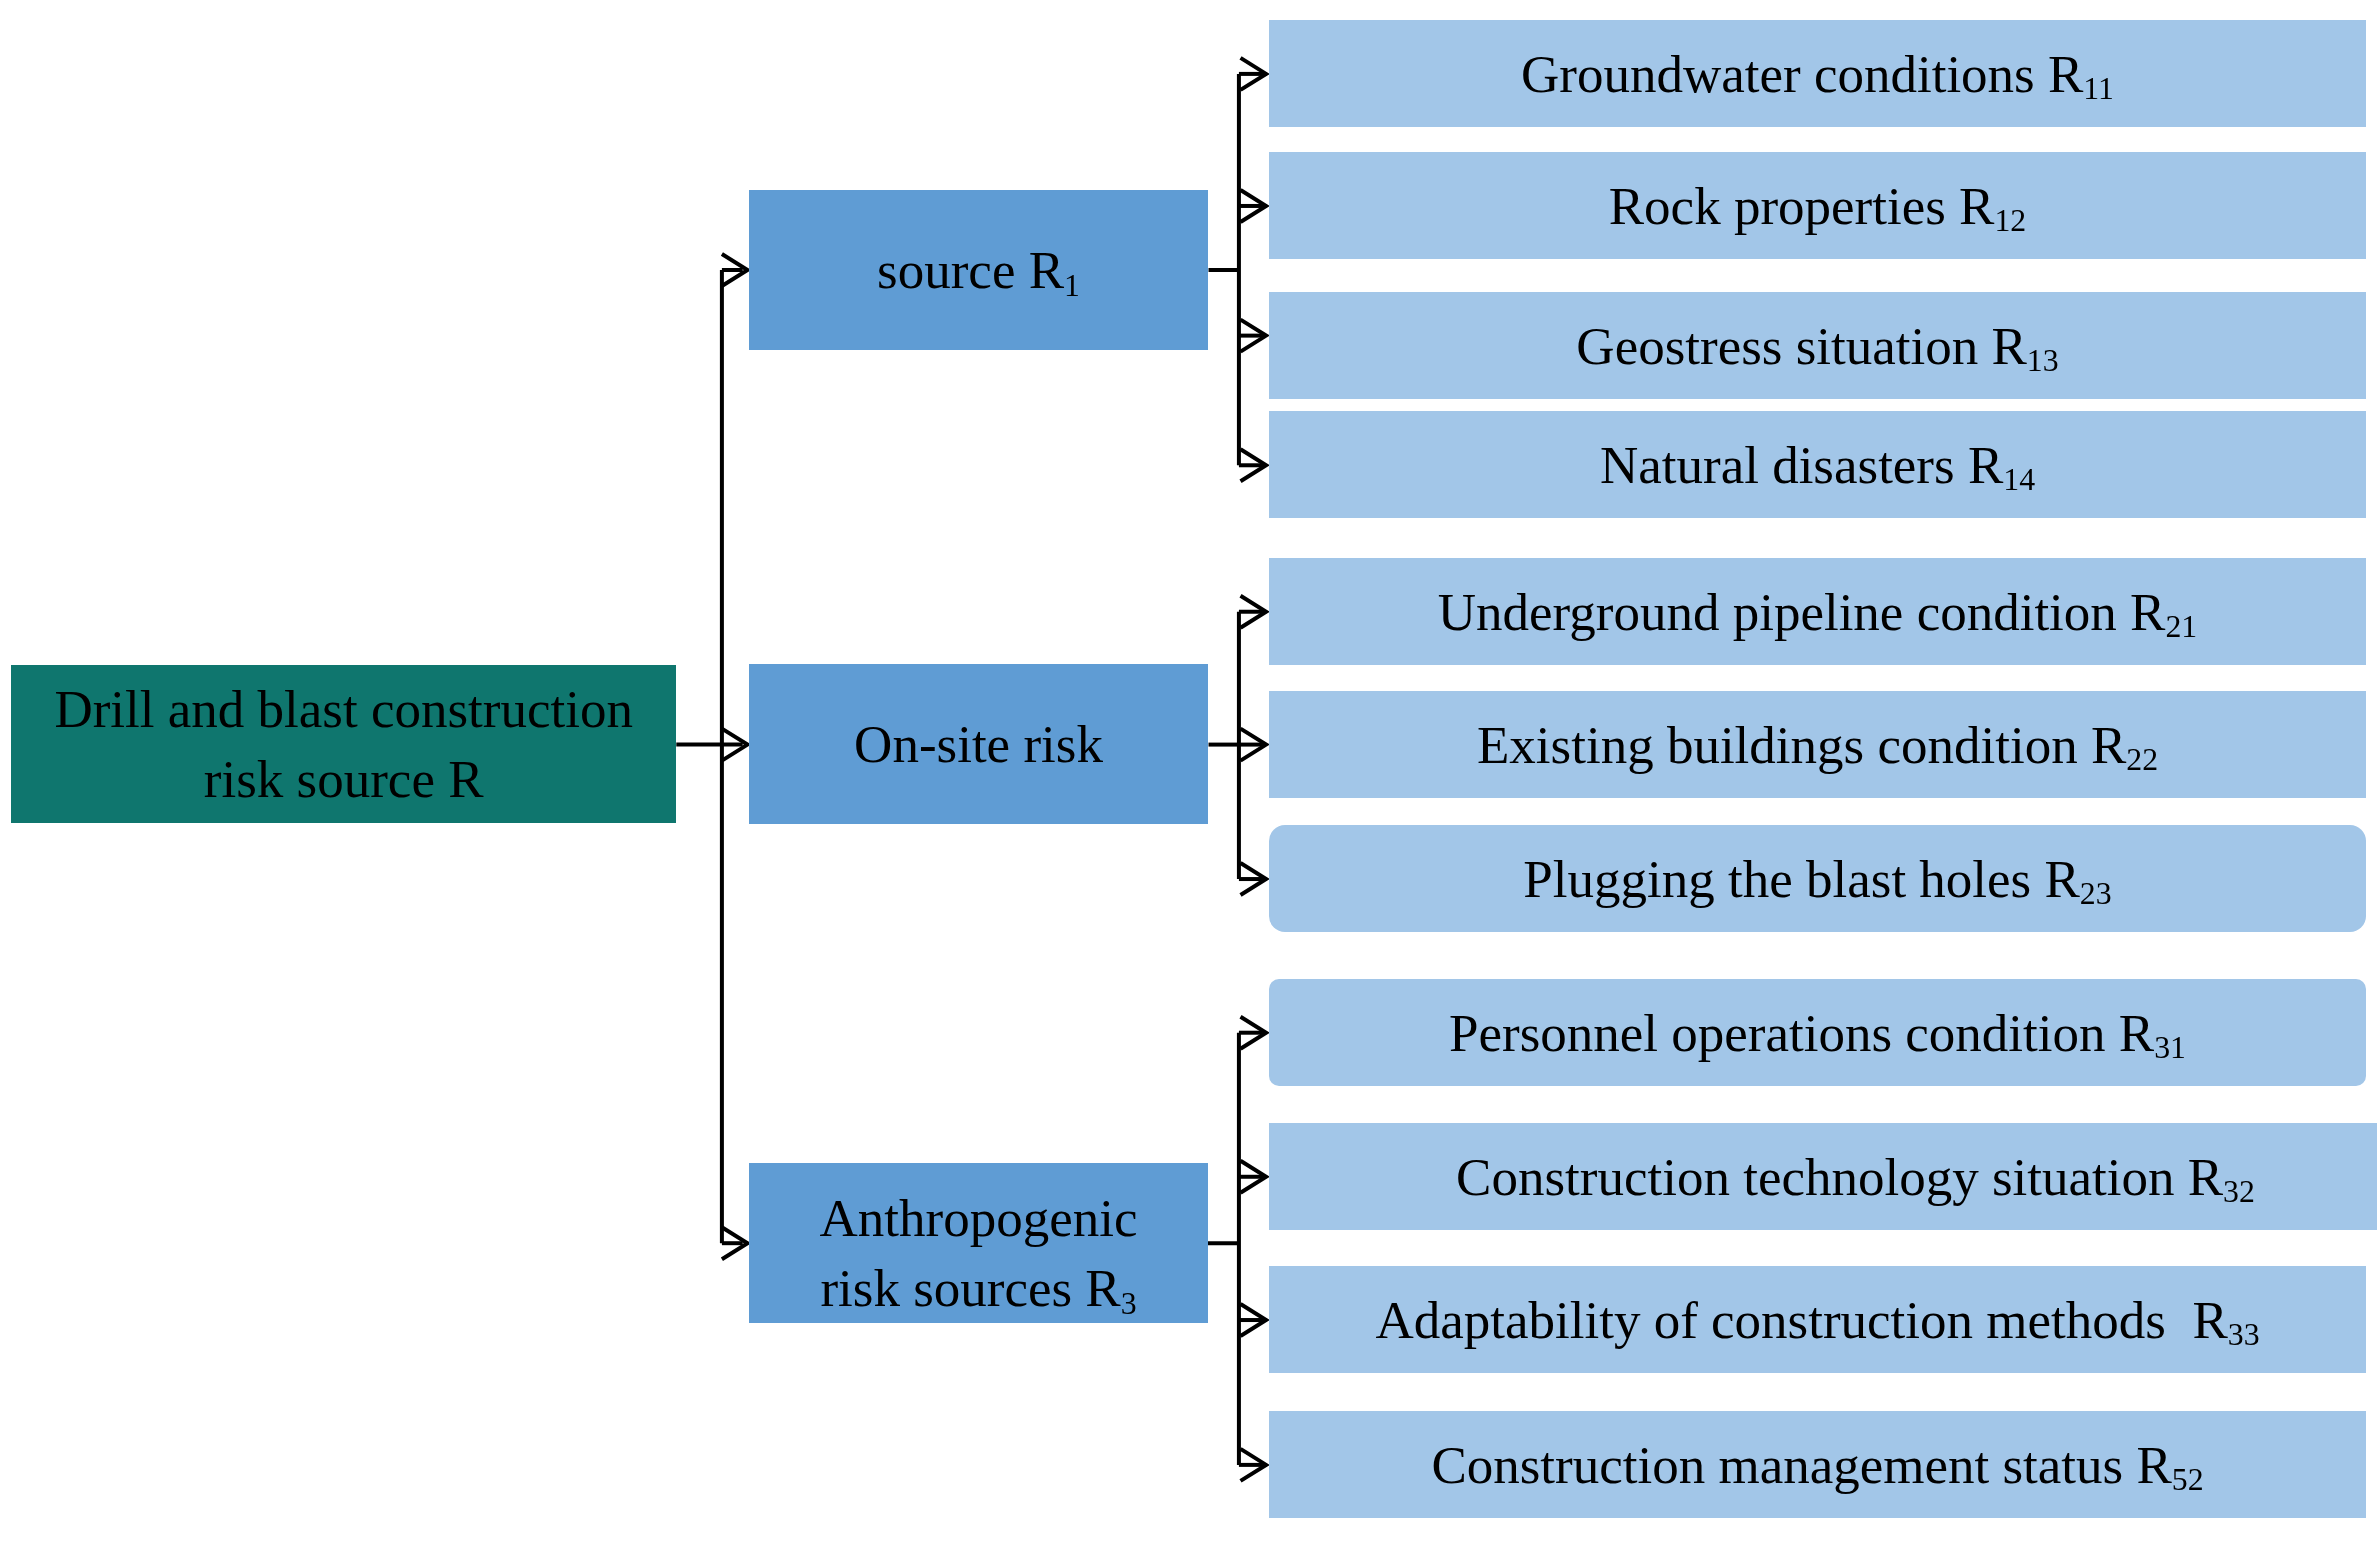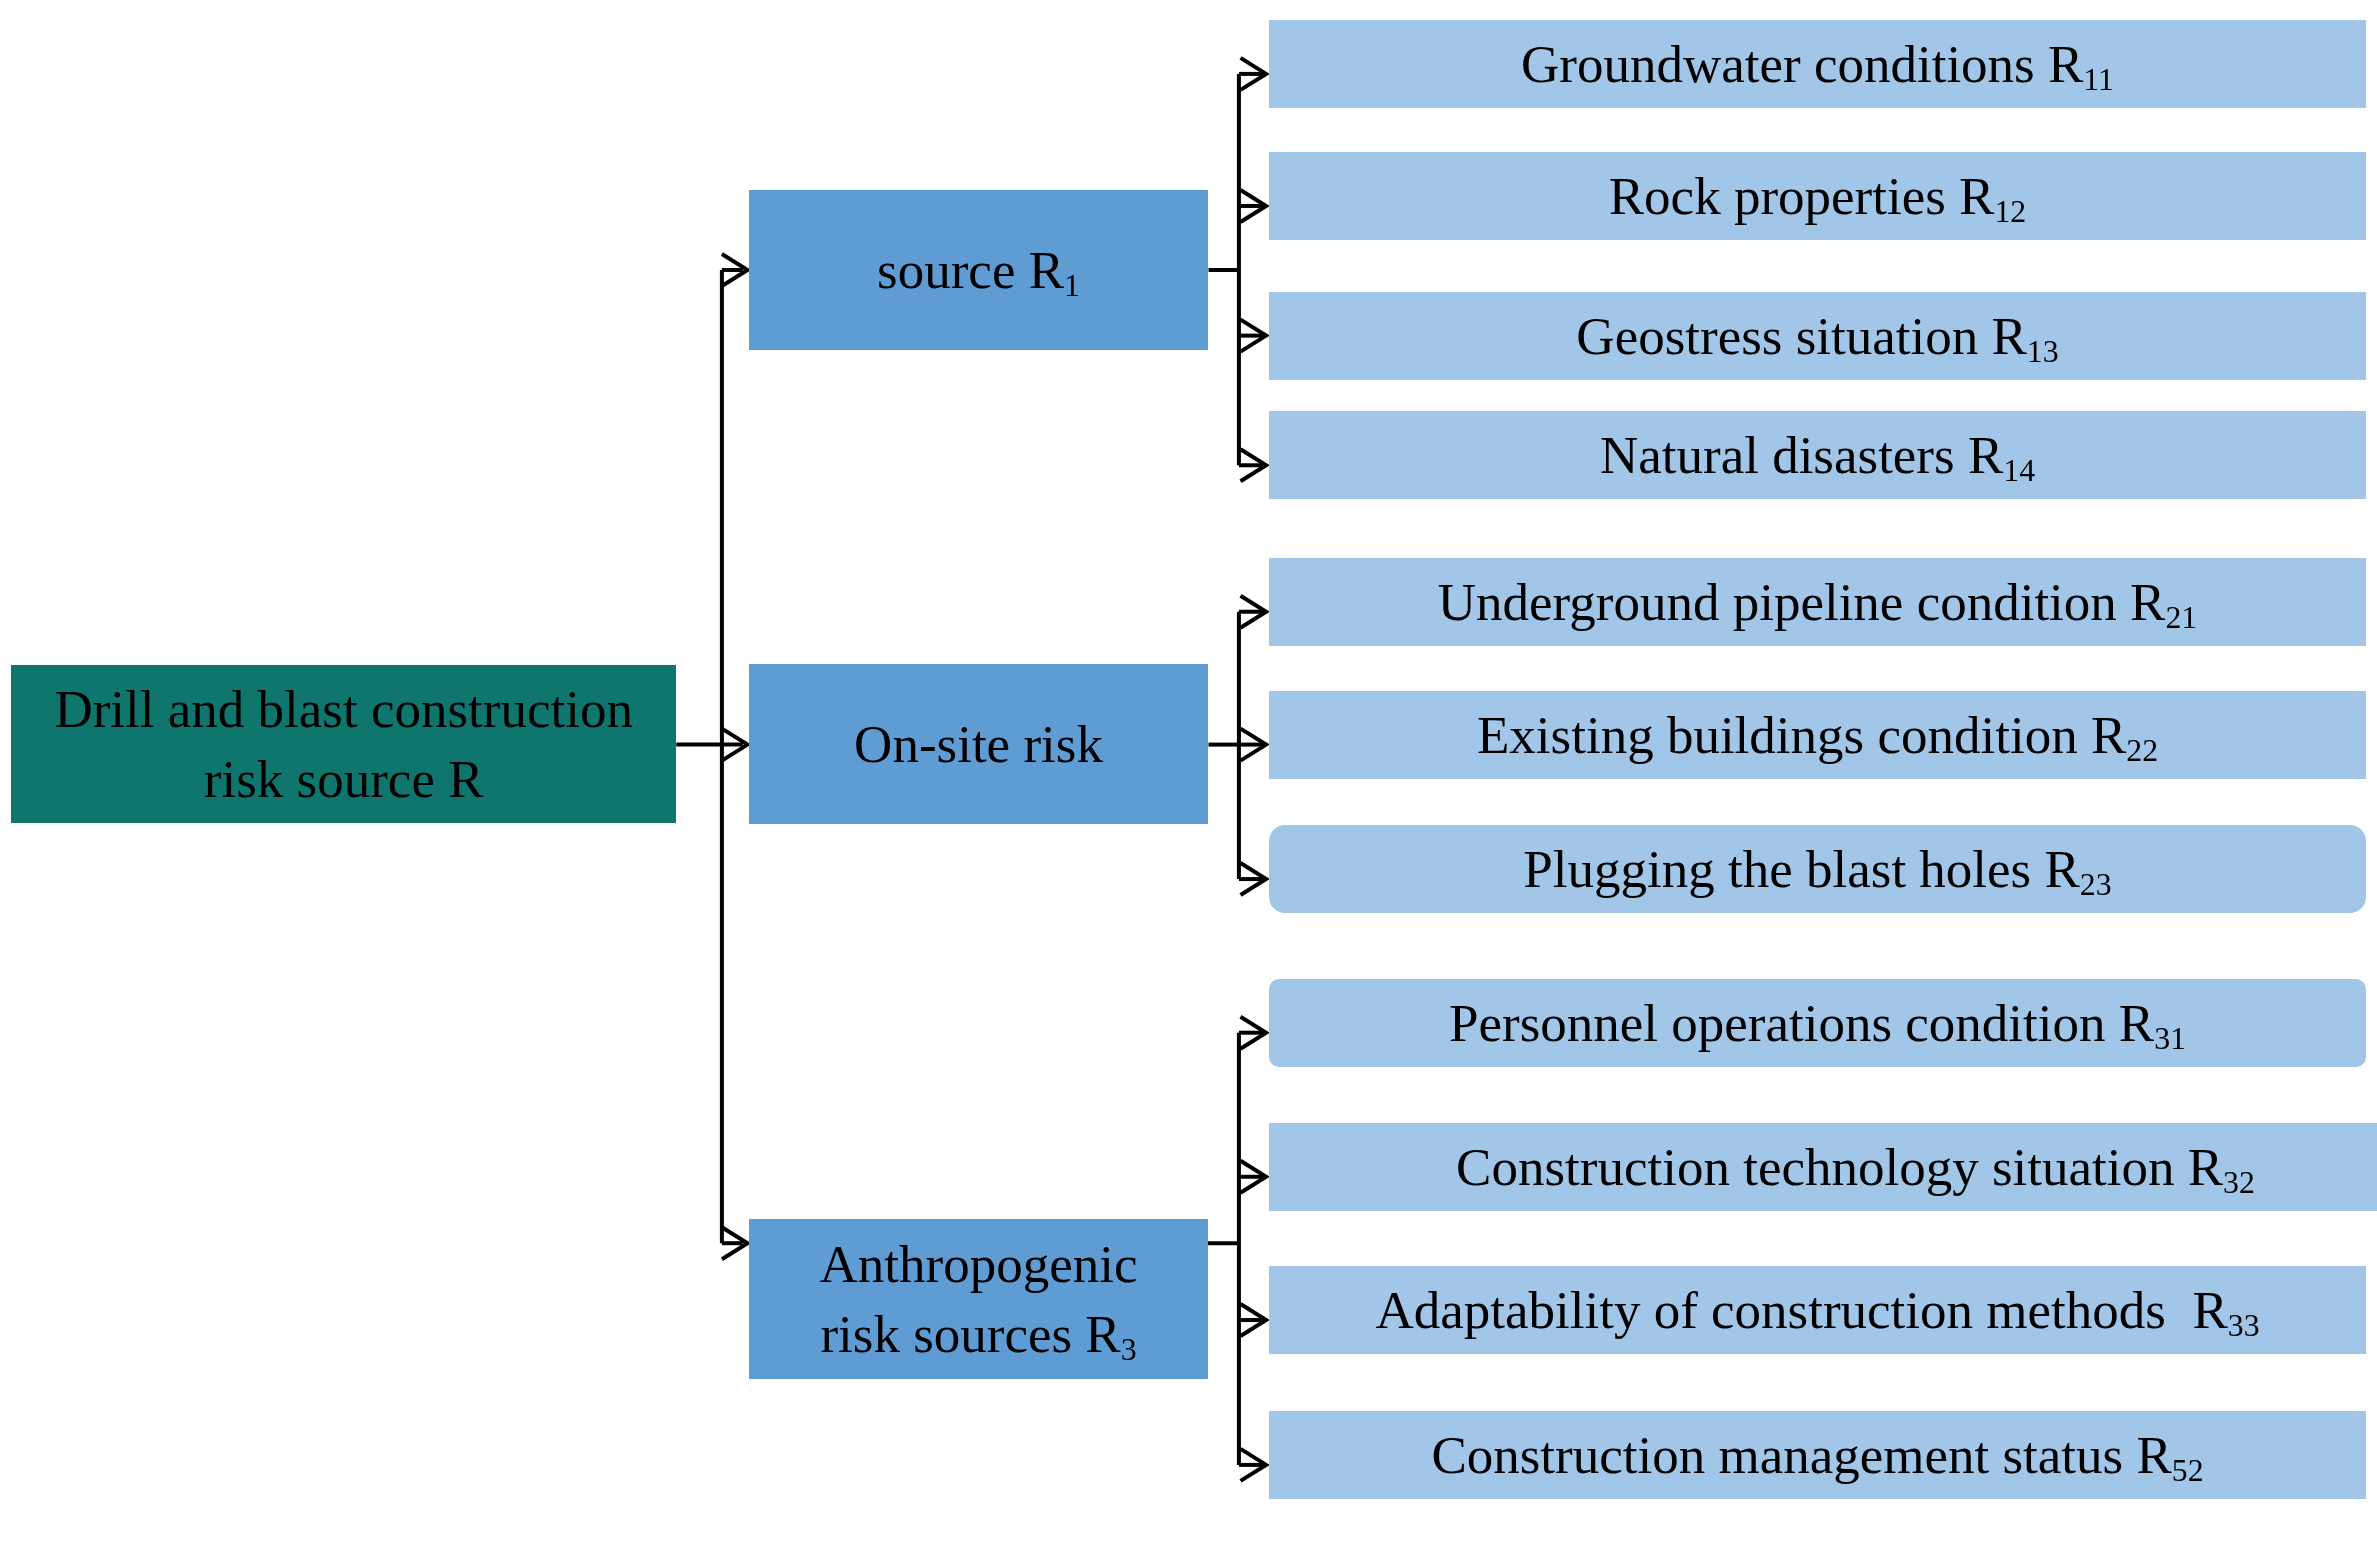--- a/index.html
+++ b/index.html
@@ -29,21 +29,21 @@
   .node .line { display: block; white-space: pre; }
   .root-box {
     left: 11.2px; top: 665px; width: 665px; height: 158px;
     background: #0f766e;
   }
   .category-box {
     left: 749px; width: 459px; height: 160px;
     background: #5f9cd4;
   }
   .child-box {
-    left: 1269px; width: 1097px; height: 88px;
+    left: 1269px; width: 1097px; height: 107px;
     background: #a2c6e8;
     flex-direction: row;
   }
   sub {
     font-size: 0.6em;
     line-height: 0;
     vertical-align: baseline;
     position: relative;
     top: 0.25em;
   }
@@ -114,21 +114,21 @@
   </div>
 
   <div class="node category-box" style="top:190px;">
     <span class="line"><span>source R</span><sub>1</sub></span>
   </div>
 
   <div class="node category-box" style="top:664px;">
     <span class="line">On-site risk</span>
   </div>
 
-  <div class="node category-box" style="top:1219px;">
+  <div class="node category-box" style="top:1163px;justify-content:flex-end;">
     <span class="line">Anthropogenic</span>
     <span class="line"><span>risk sources R</span><sub>3</sub></span>
   </div>
 
   <div class="node child-box" style="top:20px;">
     <span class="line"><span>Groundwater conditions R</span><sub>11</sub></span>
   </div>
   <div class="node child-box" style="top:152px;">
     <span class="line"><span>Rock properties R</span><sub>12</sub></span>
   </div>

